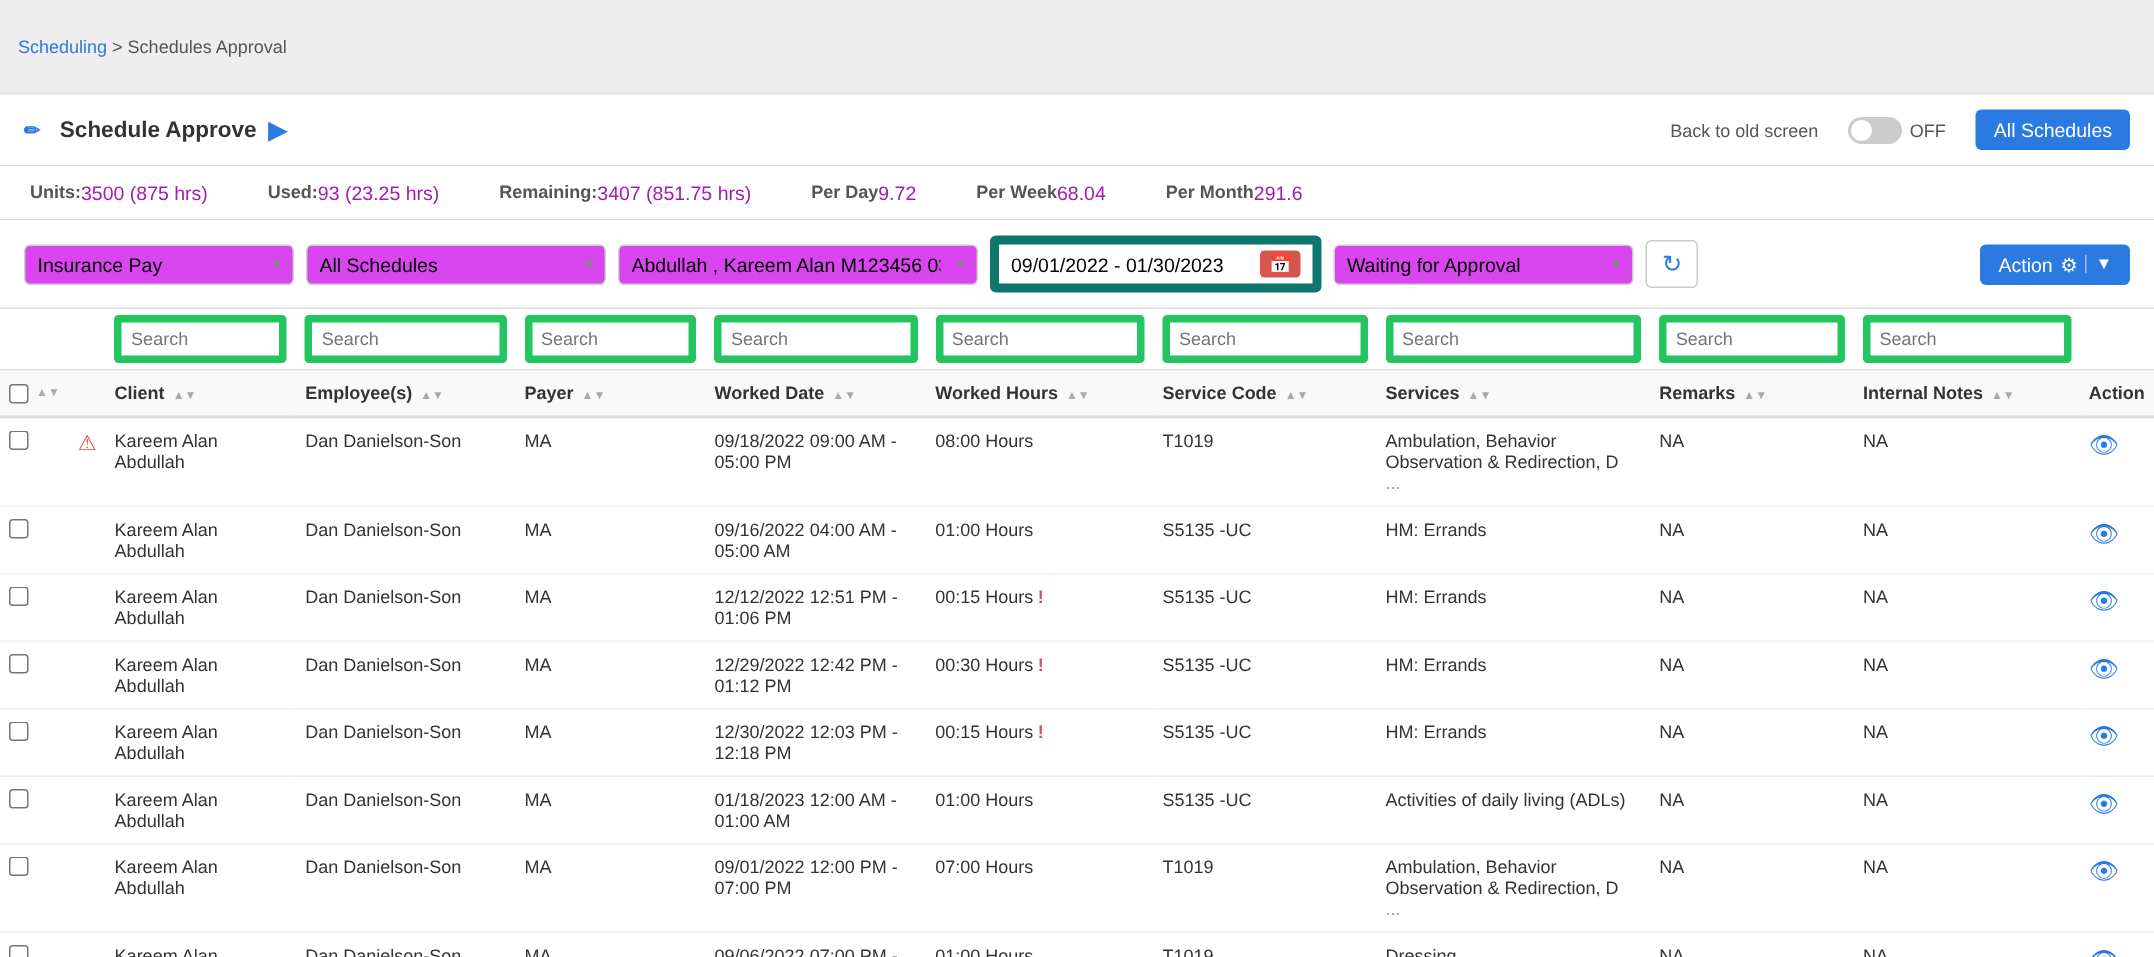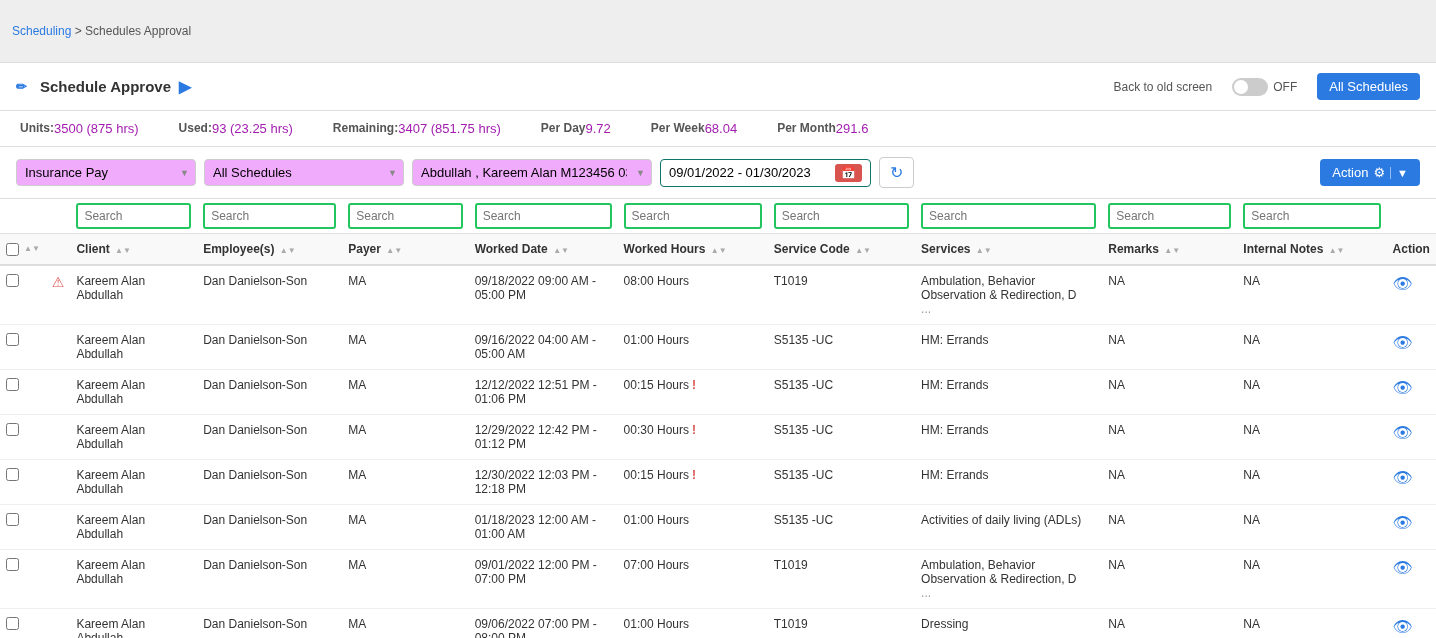--- a/index.html
+++ b/index.html
@@ -15,37 +15,37 @@
     .toggle { background: #ccc; border-radius: 10px; width: 36px; height: 18px; display: inline-flex; align-items: center; padding: 2px; cursor: pointer; }
     .toggle-knob { width: 14px; height: 14px; background: white; border-radius: 50%; transition: transform 0.2s; }
     .btn-all-schedules { background: #2a7ae2; color: white; border: none; border-radius: 4px; padding: 6px 12px; font-size: 13px; cursor: pointer; }
 
     .stats-bar { background: #fff; border-bottom: 1px solid #ddd; padding: 10px 20px; display: flex; gap: 40px; }
     .stat-item { display: flex; flex-direction: row; }
     .stat-label { font-size: 12px; color: #555; font-weight: bold; }
     .stat-value { font-size: 13px; color: #a21caf; }
 
     .filter-bar { background: #fff; border-bottom: 1px solid #ddd; padding: 10px 16px; display: flex; align-items: center; gap: 8px; }
-    .filter-select { border: 1px solid #ccc; border-radius: 4px; padding: 5px 8px; font-size: 13px; background: #f0abfc; cursor: pointer; appearance: none; -webkit-appearance: none; padding-right: 24px; position: relative; }
+    .filter-select { border: 1px solid #ccc; border-radius: 4px; padding: 5px 8px; font-size: 13px; background: #d946ef; cursor: pointer; appearance: none; -webkit-appearance: none; padding-right: 24px; position: relative; }
     .select-wrap { position: relative; display: inline-flex; align-items: center; }
     .select-wrap::after { content: '▼'; font-size: 9px; color: #888; position: absolute; right: 7px; pointer-events: none; }
     .select-sm { width: 180px; }
     .select-md { width: 200px; }
     .select-lg { width: 240px; }
-    .date-input-wrap { display: flex; align-items: center; border: 1px solid #0f766e; border-radius: 4px; background: #fff; padding: 4px 8px; gap: 6px; }
+    .date-input-wrap { display: flex; align-items: center; border: 6px solid #0f766e; border-radius: 4px; background: #fff; padding: 4px 8px; gap: 6px; }
     .date-input-wrap input { border: none; outline: none; font-size: 13px; width: 160px; }
     .date-cal-btn { background: #d9534f; color: white; border: none; border-radius: 3px; padding: 2px 6px; cursor: pointer; font-size: 12px; }
     .refresh-btn { border: 1px solid #ccc; background: #fff; border-radius: 4px; padding: 5px 10px; cursor: pointer; font-size: 16px; color: #2a7ae2; }
     .action-btn { background: #2a7ae2; color: white; border: none; border-radius: 4px; padding: 6px 12px; font-size: 13px; cursor: pointer; display: flex; align-items: center; gap: 5px; margin-left: auto; }
     .action-btn-arrow { border-left: 1px solid rgba(255,255,255,0.5); padding-left: 6px; font-size: 11px; }
 
     .table-wrap { background: #fff; overflow-x: auto; margin-top: 0; }
     table { width: 100%; border-collapse: collapse; font-size: 12px; }
     thead tr.search-row td { padding: 4px 6px; background: #fff; border-bottom: 1px solid #e0e0e0; }
-    thead tr.search-row input { width: 100%; border: 2px solid #22c55e; border-radius: 3px; padding: 4px 6px; font-size: 12px; outline: none; }
+    thead tr.search-row input { width: 100%; border: 5px solid #22c55e; border-radius: 3px; padding: 4px 6px; font-size: 12px; outline: none; }
     thead tr.header-row th { background: #f9f9f9; border-bottom: 2px solid #ddd; border-top: 1px solid #ddd; padding: 8px 6px; text-align: left; font-weight: bold; font-size: 12px; color: #333; white-space: nowrap; }
     tbody tr { border-bottom: 1px solid #eee; }
     tbody td { padding: 8px 6px; vertical-align: top; font-size: 12px; }
     .checkbox-col { width: 36px; }
     .warn-icon { color: #d9534f; font-size: 14px; }
     .hours-warn { display: flex; align-items: center; gap: 3px; color: #333; }
     .hours-excl { color: #d9534f; font-weight: bold; }
     .eye-btn { background: none; border: none; cursor: pointer; color: #2a7ae2; font-size: 16px; }
     .edit-icon { color: #2a7ae2; font-size: 13px; margin-right: 5px; }
     .blue-icon { color: #2a7ae2; }
@@ -120,20 +120,25 @@
   </div>
   <div class="select-wrap">
     <select class="filter-select select-lg">
       <option>Abdullah , Kareem Alan M123456 03/03/1...</option>
     </select>
   </div>
   <div class="date-input-wrap">
     <input type="text" value="09/01/2022 - 01/30/2023" style="">
     <button class="date-cal-btn">📅</button>
   </div>
+  <div class="select-wrap">
+    <select class="filter-select select-md">
+      <option>Waiting for Approval</option>
+    </select>
+  </div>
   <button class="refresh-btn">↻</button>
   <button class="action-btn">
     <span>Action</span>
     <span>⚙</span>
     <span class="action-btn-arrow">▼</span>
   </button>
 </div>
 
 <div class="table-wrap">
   <table>

